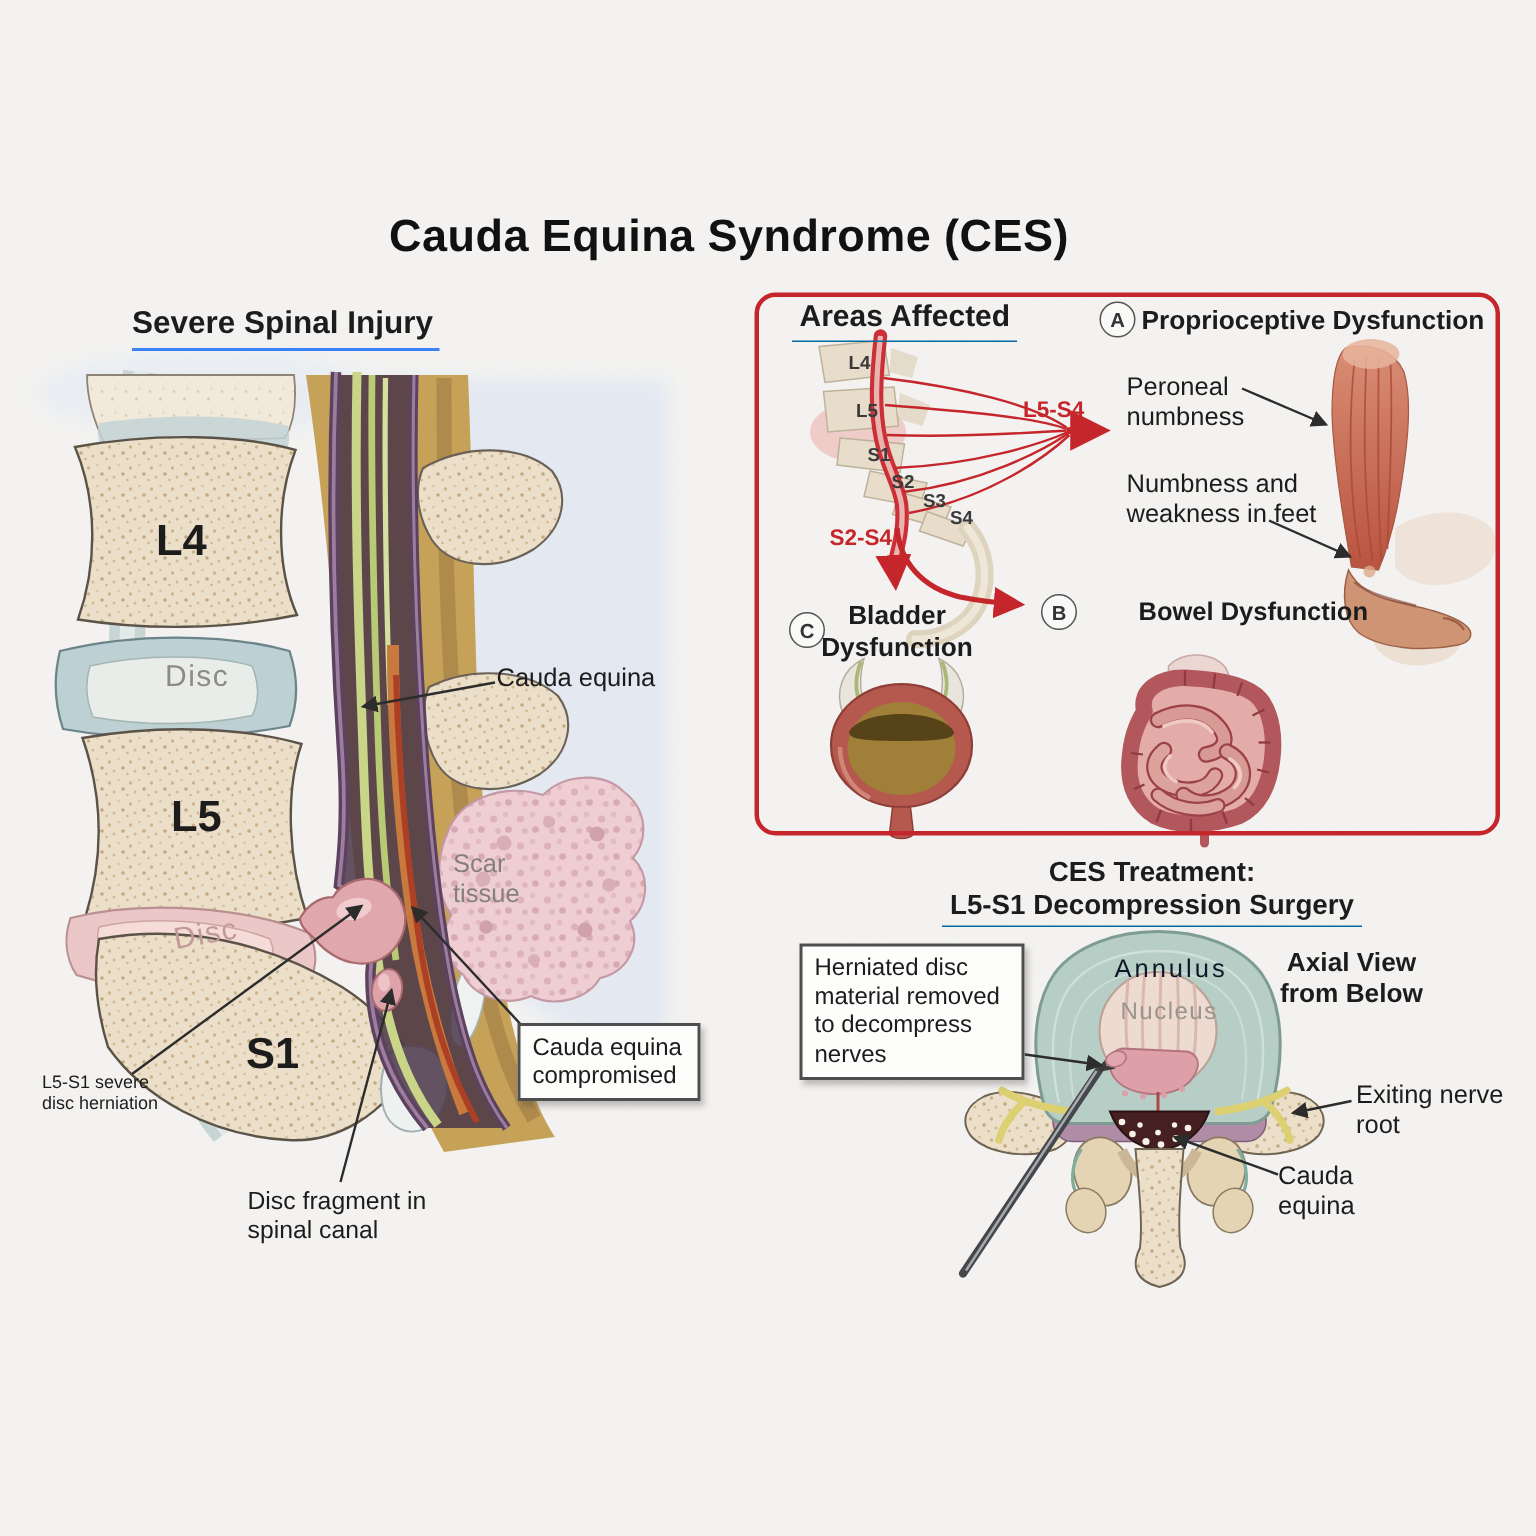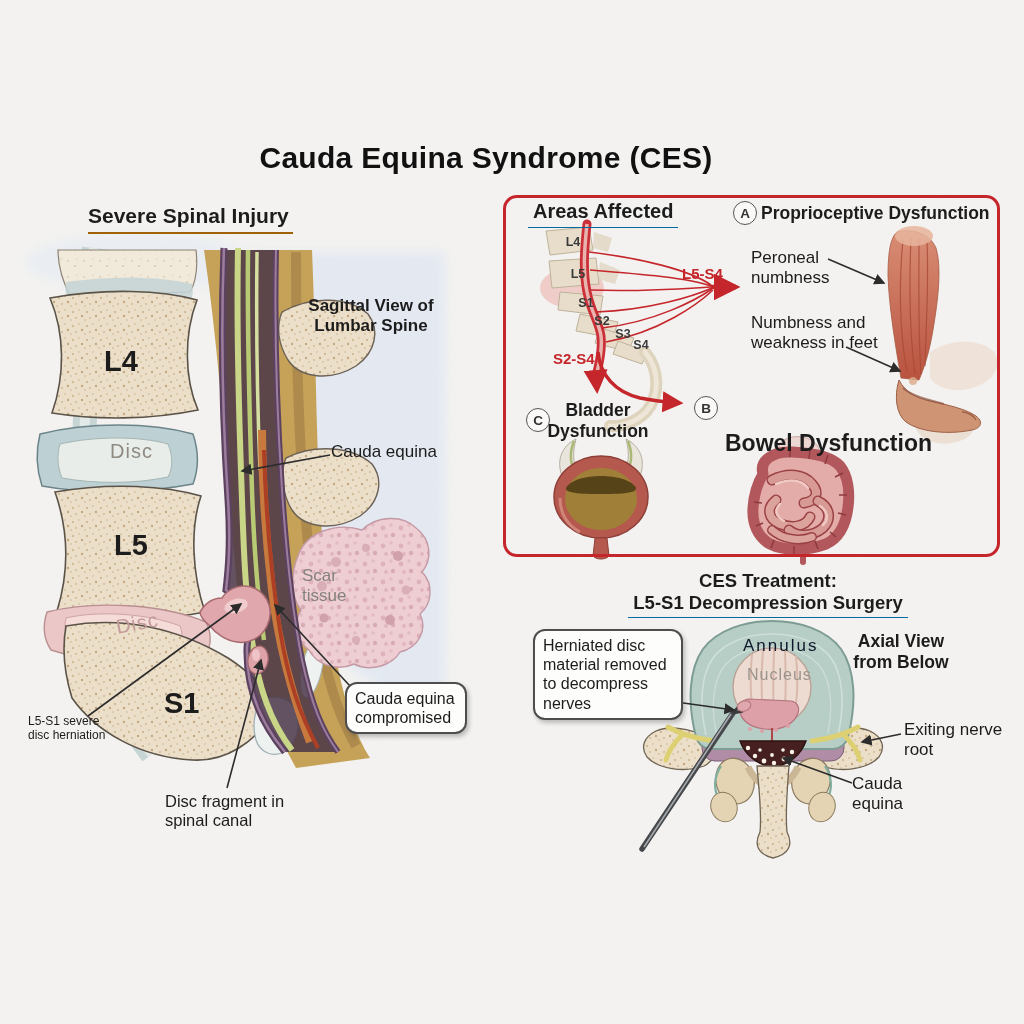--- a/index.html
+++ b/index.html
@@ -6,23 +6,23 @@
   body{width:1024px;height:1024px;position:relative;overflow:hidden;
        background:#f4f3f1;font-family:"Liberation Sans",sans-serif;}
   #page{position:absolute;inset:0;width:1024px;height:1024px;}
   svg.art{position:absolute;left:0;top:0;width:1024px;height:1024px;}
   .lbl{position:absolute;color:#1c1c1c;font-size:17px;line-height:1.18;}
   .b{font-weight:bold;}
   .c{text-align:center;}
   .nw{white-space:nowrap;}
   .gray{color:#85807a;}
   .red{color:#c5262b;}
-  .ul{display:inline-block;border-bottom:2px solid #a16207;padding:0 4px 3px 0;}
+  .ul{display:inline-block;border-bottom:2px solid #3b82f6;padding:0 4px 3px 0;}
   .ul2{display:inline-block;border-bottom:1px solid #0369a1;padding:0 5px 3px 5px;}
-  .callout{position:absolute;background:#fdfdfb;border:2px solid #4e4e4e;border-radius:12px;
+  .callout{position:absolute;background:#fdfdfb;border:2px solid #4e4e4e;border-radius:0;
            padding:5px 8px;font-size:16px;line-height:1.2;color:#1c1c1c;
            box-shadow:2px 3px 4px rgba(60,60,60,.3);box-sizing:border-box;}
   .circle-letter{position:absolute;width:22px;height:22px;border:1.6px solid #555;
            border-radius:50%;display:flex;align-items:center;justify-content:center;
            font-size:13.5px;font-weight:600;color:#333;background:rgba(255,255,255,.55);}
   #red-panel{position:absolute;left:503px;top:195px;width:497px;height:362px;
            border:3.5px solid #c5262b;border-radius:14px;box-sizing:border-box;
            pointer-events:none;}
   .minilbl{position:absolute;font-size:12.5px;font-weight:bold;color:#3a3a3a;
            transform:translate(-50%,-50%);}
@@ -296,21 +296,20 @@
     <path d="M 852,783 L 783,758" marker-end="url(#ab)"></path>
   </g>
 </svg>
 
 <div id="red-panel"></div>
 
 <div id="title">Cauda Equina Syndrome (CES)</div>
 
 <div class="lbl b nw" style="left:88px;top:204px;font-size:21px;"><span class="ul">Severe Spinal Injury</span></div>
 
-<div class="lbl b c" style="left:303px;top:296px;width:136px;">Sagittal View of Lumbar Spine</div>
 
 <div class="lbl b nw" style="left:104px;top:344px;font-size:29px;">L4</div>
 <div class="lbl b nw" style="left:114px;top:528px;font-size:29px;">L5</div>
 <div class="lbl b nw" style="left:164px;top:686px;font-size:29px;">S1</div>
 
 <div class="lbl nw" style="left:110px;top:440px;font-size:20px;color:#8f8b83;letter-spacing:1px;">Disc</div>
 <div class="lbl nw" style="left:116px;top:612px;font-size:20px;color:#c39a9a;letter-spacing:1px;transform:rotate(-10deg);">Disc</div>
 
 <div class="lbl nw" style="left:331px;top:442px;">Cauda equina</div>
 <div class="lbl gray" style="left:302px;top:554px;width:74px;margin-top:12px;">Scar tissue</div>
@@ -329,21 +328,21 @@
 <div class="minilbl" style="left:623px;top:334px;">S3</div>
 <div class="minilbl" style="left:641px;top:345px;">S4</div>
 
 <div class="lbl b red nw" style="left:682px;top:265px;font-size:15px;">L5-S4</div>
 <div class="lbl b red nw" style="left:553px;top:350px;font-size:15px;">S2-S4</div>
 
 <div class="circle-letter" style="left:733px;top:201px;">A</div>
 <div class="lbl b nw" style="left:761px;top:203px;font-size:17.5px;">Proprioceptive Dysfunction</div>
 
 <div class="circle-letter" style="left:694px;top:396px;">B</div>
-<div class="lbl b nw" style="left:725px;top:398px;font-size:23px;margin-top:32px;">Bowel Dysfunction</div>
+<div class="lbl b nw" style="left:759px;top:398px;font-size:17px;">Bowel Dysfunction</div>
 
 <div class="circle-letter" style="left:526px;top:408px;">C</div>
 <div class="lbl b c" style="left:536px;top:400px;width:124px;font-size:17.5px;">Bladder Dysfunction</div>
 
 <div class="lbl" style="left:751px;top:248px;width:100px;">Peroneal numbness</div>
 <div class="lbl" style="left:751px;top:313px;width:142px;">Numbness and weakness in feet</div>
 
 <div class="lbl b c" style="left:614px;top:570px;width:308px;font-size:18.5px;">
   <span>CES Treatment:</span><br>
   <span class="ul2">L5-S1 Decompression Surgery</span>

